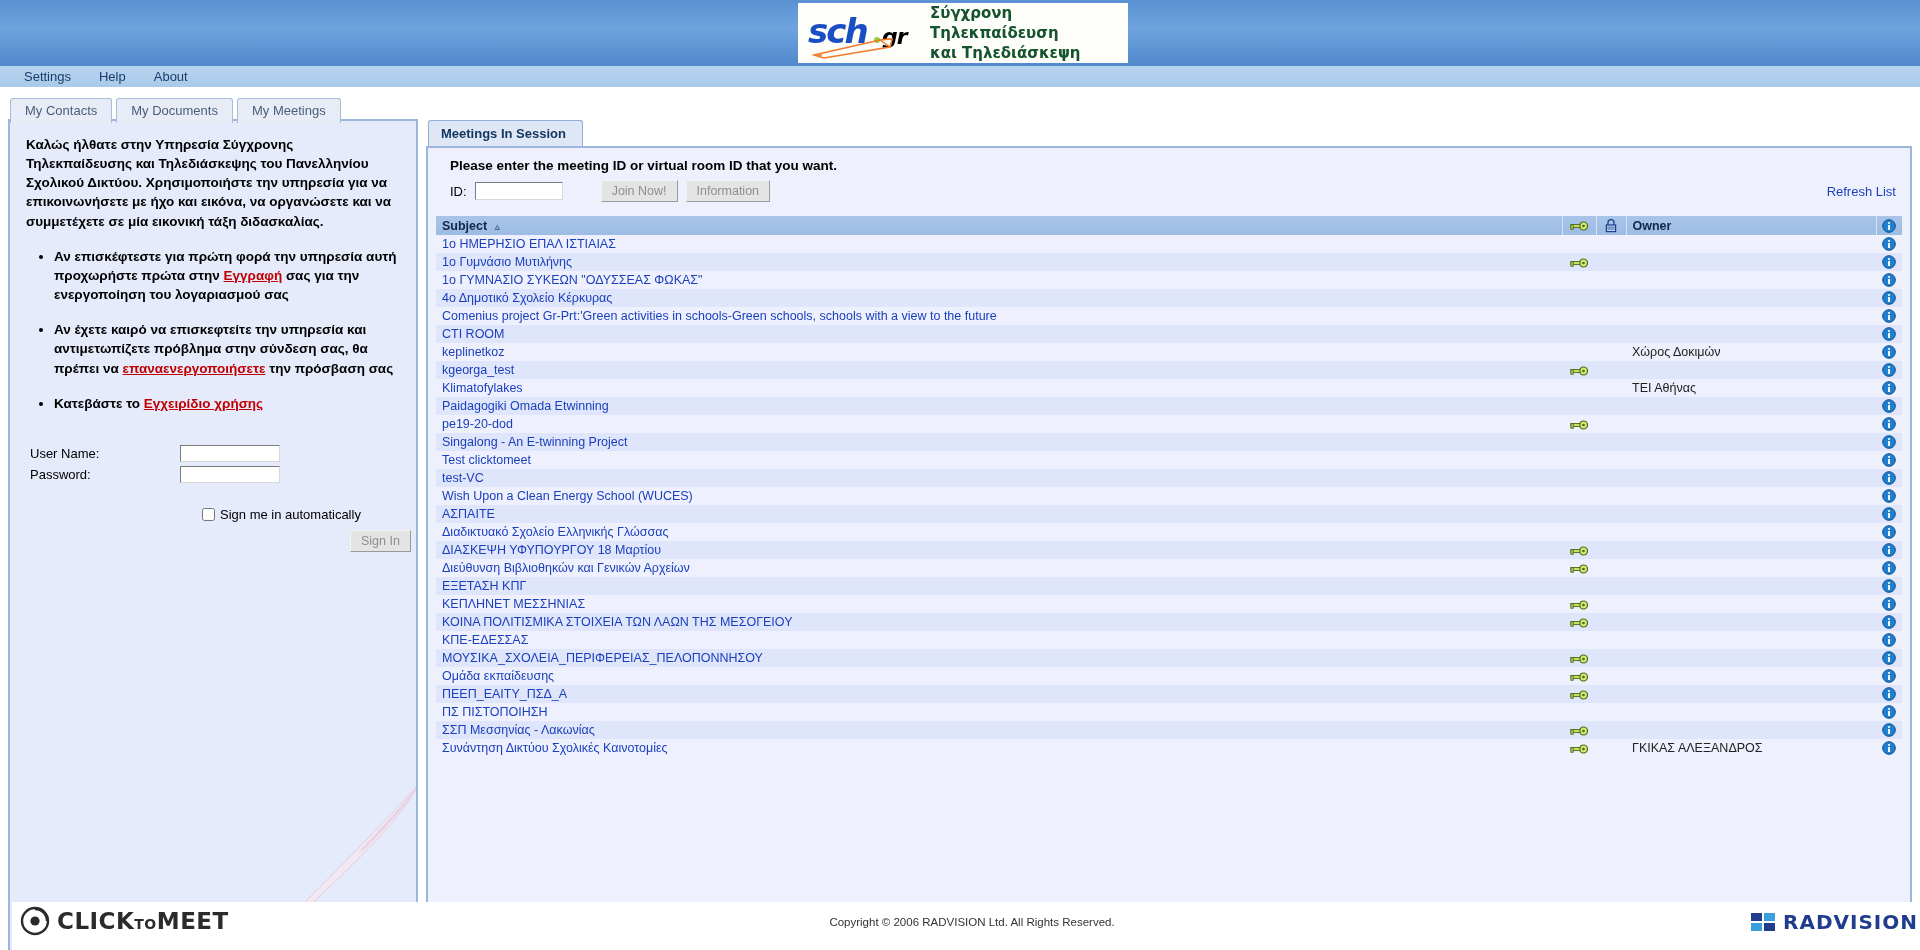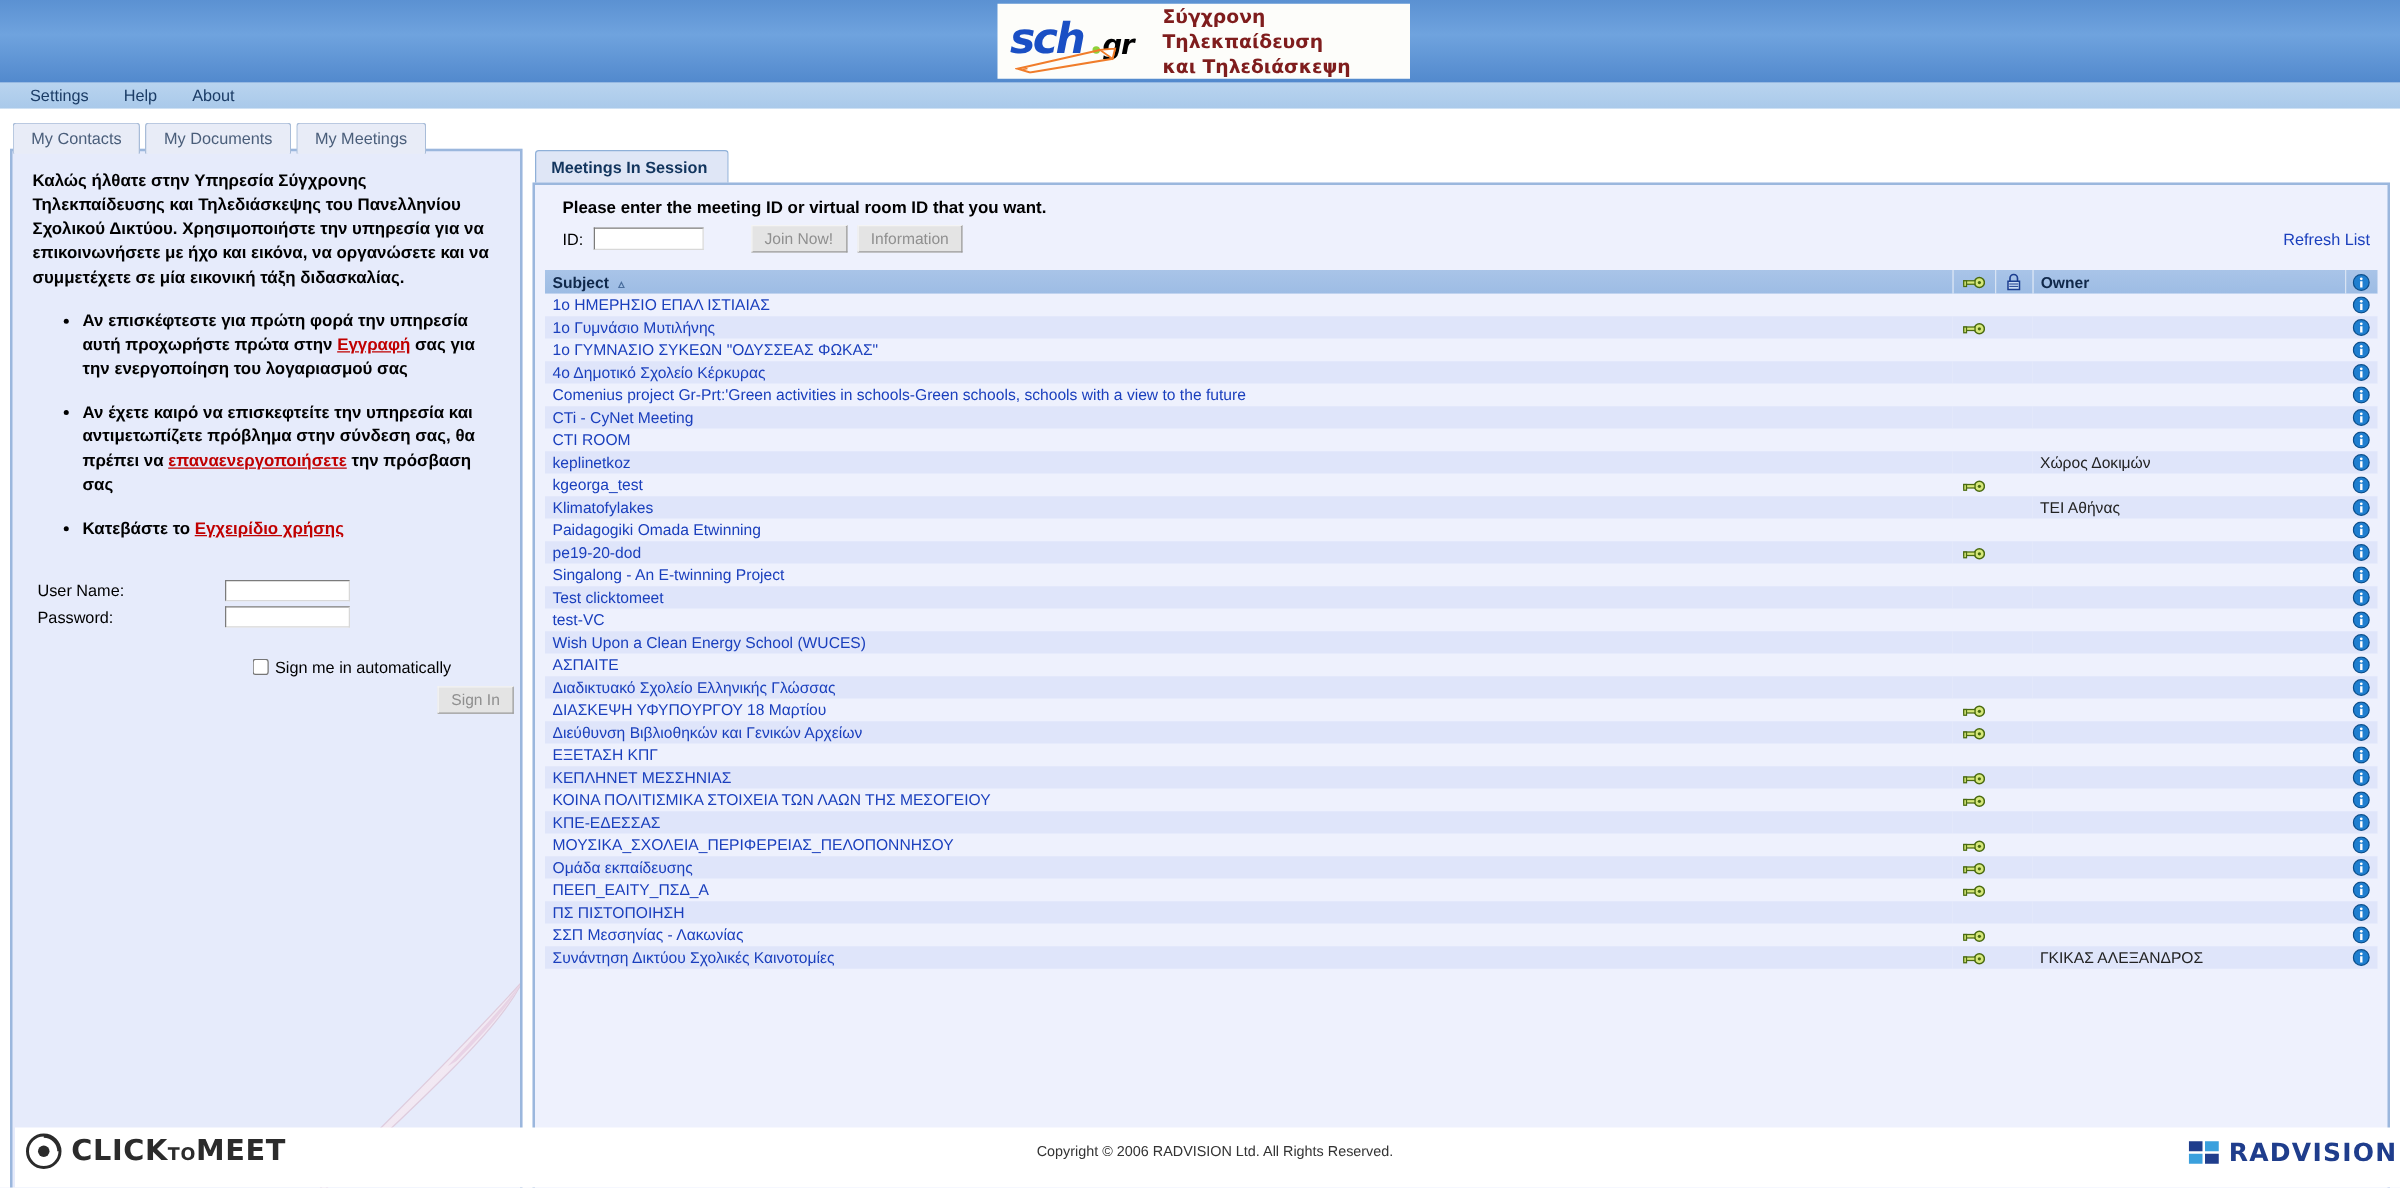--- a/index.html
+++ b/index.html
@@ -40,21 +40,21 @@
     font-size:22px; font-weight:bold; font-style:italic;
     color:#000000; letter-spacing:-1px;
   }
   #logo-mark .dot {
     position:absolute; left:68px; top:30px;
     width:6px; height:6px; border-radius:50%; background:#8ed13a;
   }
   #logo-mark .pencil { position:absolute; left:6px; top:30px; }
   #logo-text {
     font-family:"DejaVu Sans", sans-serif;
-    font-size:15px; font-weight:bold; color:#7f1d1d;
+    font-size:15px; font-weight:bold; color:#14532d;
     line-height:1.35;
     margin-left:6px;
   }
 
   
   #menubar {
     height:22px;
     background:linear-gradient(to bottom,#b9d4ef 0%,#a9c9ea 100%);
     border-bottom:1px solid #ffffff;
     display:flex; align-items:center;
@@ -90,21 +90,21 @@
     background:#e6ebfb;
     border:2px solid #9bb7dd;
     overflow:hidden;
   }
   #welcome {
     padding:14px 18px 0 16px;
     font-size:13.5px; font-weight:bold; color:#000;
     line-height:1.42;
   }
   #bullets {
-    margin:16px 0 0 16px; padding:0 14px 0 40px;
+    margin:16px 0 0 4px; padding:0 14px 0 40px;
     font-size:13.5px; font-weight:bold; color:#000;
     line-height:1.42;
   }
   #bullets li { margin-bottom:16px; }
   #bullets a, .redlink {
     color:#c00000; text-decoration:underline; cursor:pointer;
   }
   #loginform {
     margin-top:30px; padding-left:20px;
     font-size:13px; color:#000;
@@ -445,31 +445,20 @@
                 <td class="c-key"></td>
                 <td class="c-lock"></td>
                 <td class="owner"></td>
                 <td class="c-info"><svg class="icon-info" viewBox="0 0 14 14">
                     <circle cx="7" cy="7" r="6.3" fill="#1f7fd0" stroke="#0d4f8b" stroke-width="1"></circle>
                     <circle cx="7" cy="4" r="1.1" fill="#fff"></circle>
                     <rect x="6.1" y="6" width="1.9" height="5" fill="#fff"></rect>
                   </svg></td>
               </tr>
               <tr>
-                <td class="subj"><a>CTi - CyNet Meeting</a></td>
-                <td class="c-key"></td>
-                <td class="c-lock"></td>
-                <td class="owner"></td>
-                <td class="c-info"><svg class="icon-info" viewBox="0 0 14 14">
-                    <circle cx="7" cy="7" r="6.3" fill="#1f7fd0" stroke="#0d4f8b" stroke-width="1"></circle>
-                    <circle cx="7" cy="4" r="1.1" fill="#fff"></circle>
-                    <rect x="6.1" y="6" width="1.9" height="5" fill="#fff"></rect>
-                  </svg></td>
-              </tr>
-              <tr>
                 <td class="subj"><a>CTI ROOM</a></td>
                 <td class="c-key"></td>
                 <td class="c-lock"></td>
                 <td class="owner"></td>
                 <td class="c-info"><svg class="icon-info" viewBox="0 0 14 14">
                     <circle cx="7" cy="7" r="6.3" fill="#1f7fd0" stroke="#0d4f8b" stroke-width="1"></circle>
                     <circle cx="7" cy="4" r="1.1" fill="#fff"></circle>
                     <rect x="6.1" y="6" width="1.9" height="5" fill="#fff"></rect>
                   </svg></td>
               </tr>

